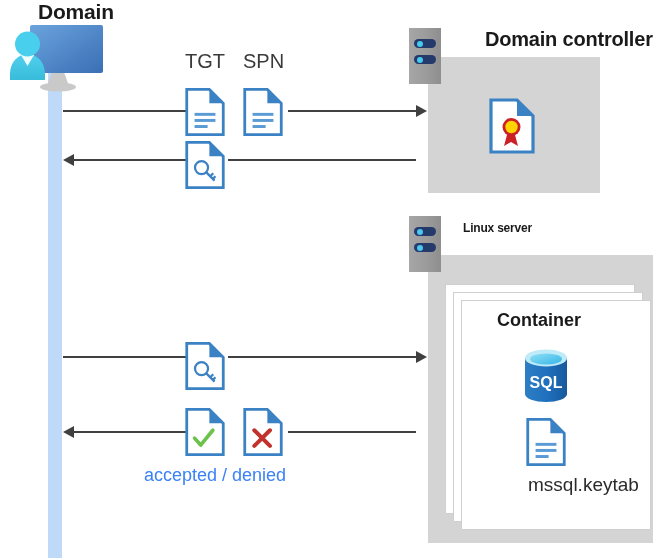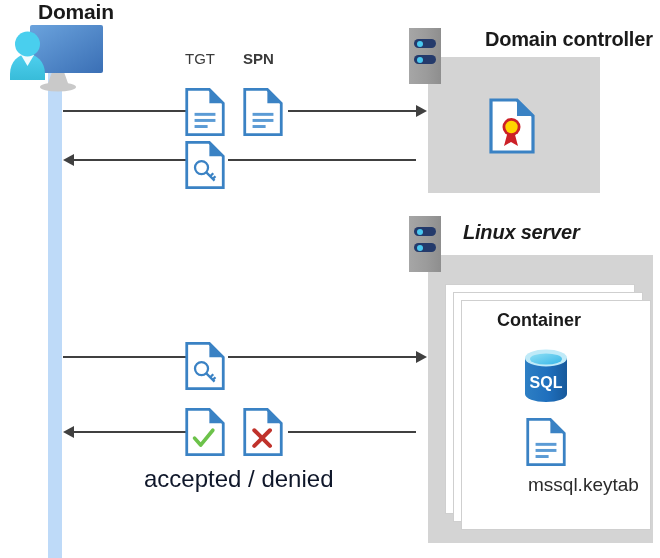--- a/index.html
+++ b/index.html
@@ -8,28 +8,28 @@
        -webkit-font-smoothing:antialiased;}
   .abs{position:absolute;}
 
   
   #lifeline{left:48px;top:62px;width:14px;height:496px;background:#bedaf8;}
 
   
   .title{font-weight:bold;color:#1a1a1a;letter-spacing:-0.2px;}
   #client-title{left:38px;top:0px;font-size:21px;}
   #dc-title{left:485px;top:2px;font-size:20px;line-height:26px;width:180px;margin-top:24px;}
-  #linux-title{left:463px;top:221px;font-size:20px;font-style:italic;}
+  #linux-title{left:463px;top:221px;font-size:12px;}
   #container-title{left:497px;top:310px;font-size:18px;font-weight:bold;color:#1a1a1a;}
 
   
-  .lbl{color:#3a3a3a;font-size:15px;}
+  .lbl{color:#3a3a3a;font-size:20px;}
   #tgt-label{left:185px;top:50px;}
-  #spn-label{left:243px;top:50px;font-weight:bold;}
-  #acc-label{left:144px;top:465px;font-size:24px;color:#0f172a;}
+  #spn-label{left:243px;top:50px;}
+  #acc-label{left:144px;top:465px;font-size:18px;color:#3b82f6;}
   #keytab-label{left:481px;top:474px;font-size:19px;color:#2b2b2b;margin-left:47px;}
 
   
   #dc-panel{left:428px;top:57px;width:172px;height:136px;background:#d4d4d4;}
   #linux-panel{left:428px;top:255px;width:225px;height:288px;background:#d4d4d4;}
 
   
   .card{background:#ffffff;border:1px solid #cfcfcf;}
   #card3{left:445px;top:284px;width:188px;height:228px;}
   #card2{left:453px;top:292px;width:188px;height:228px;}

